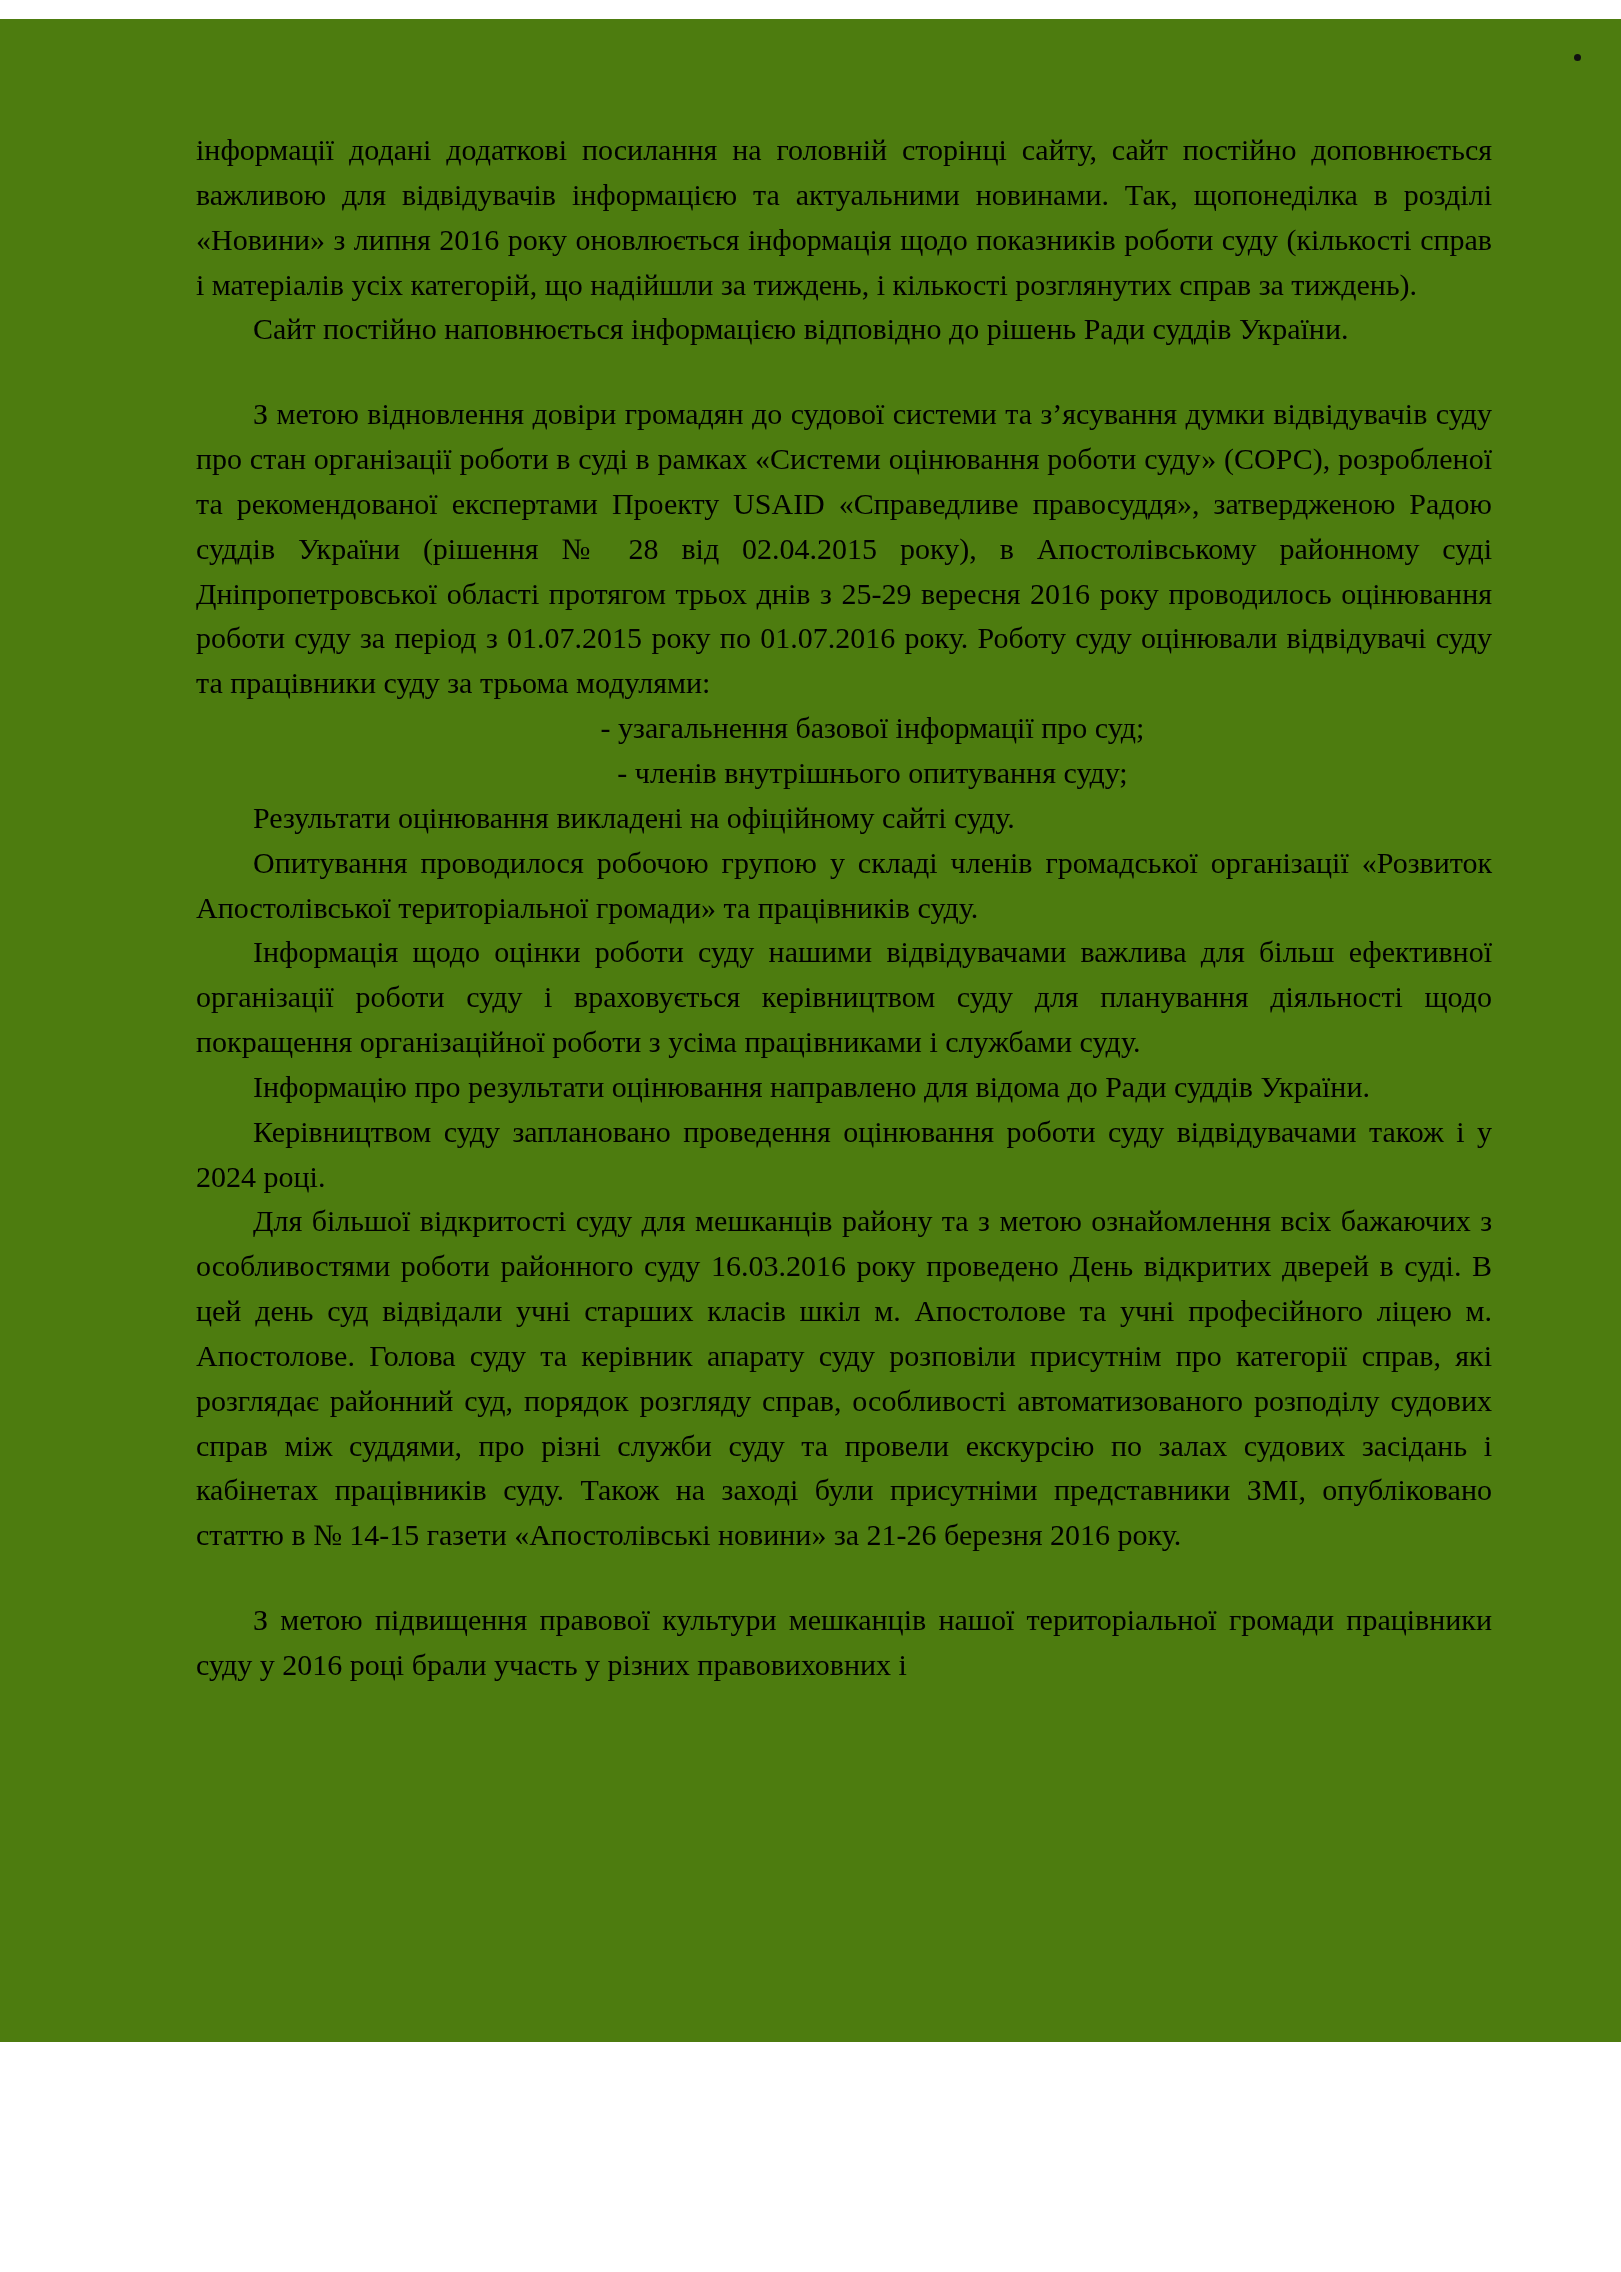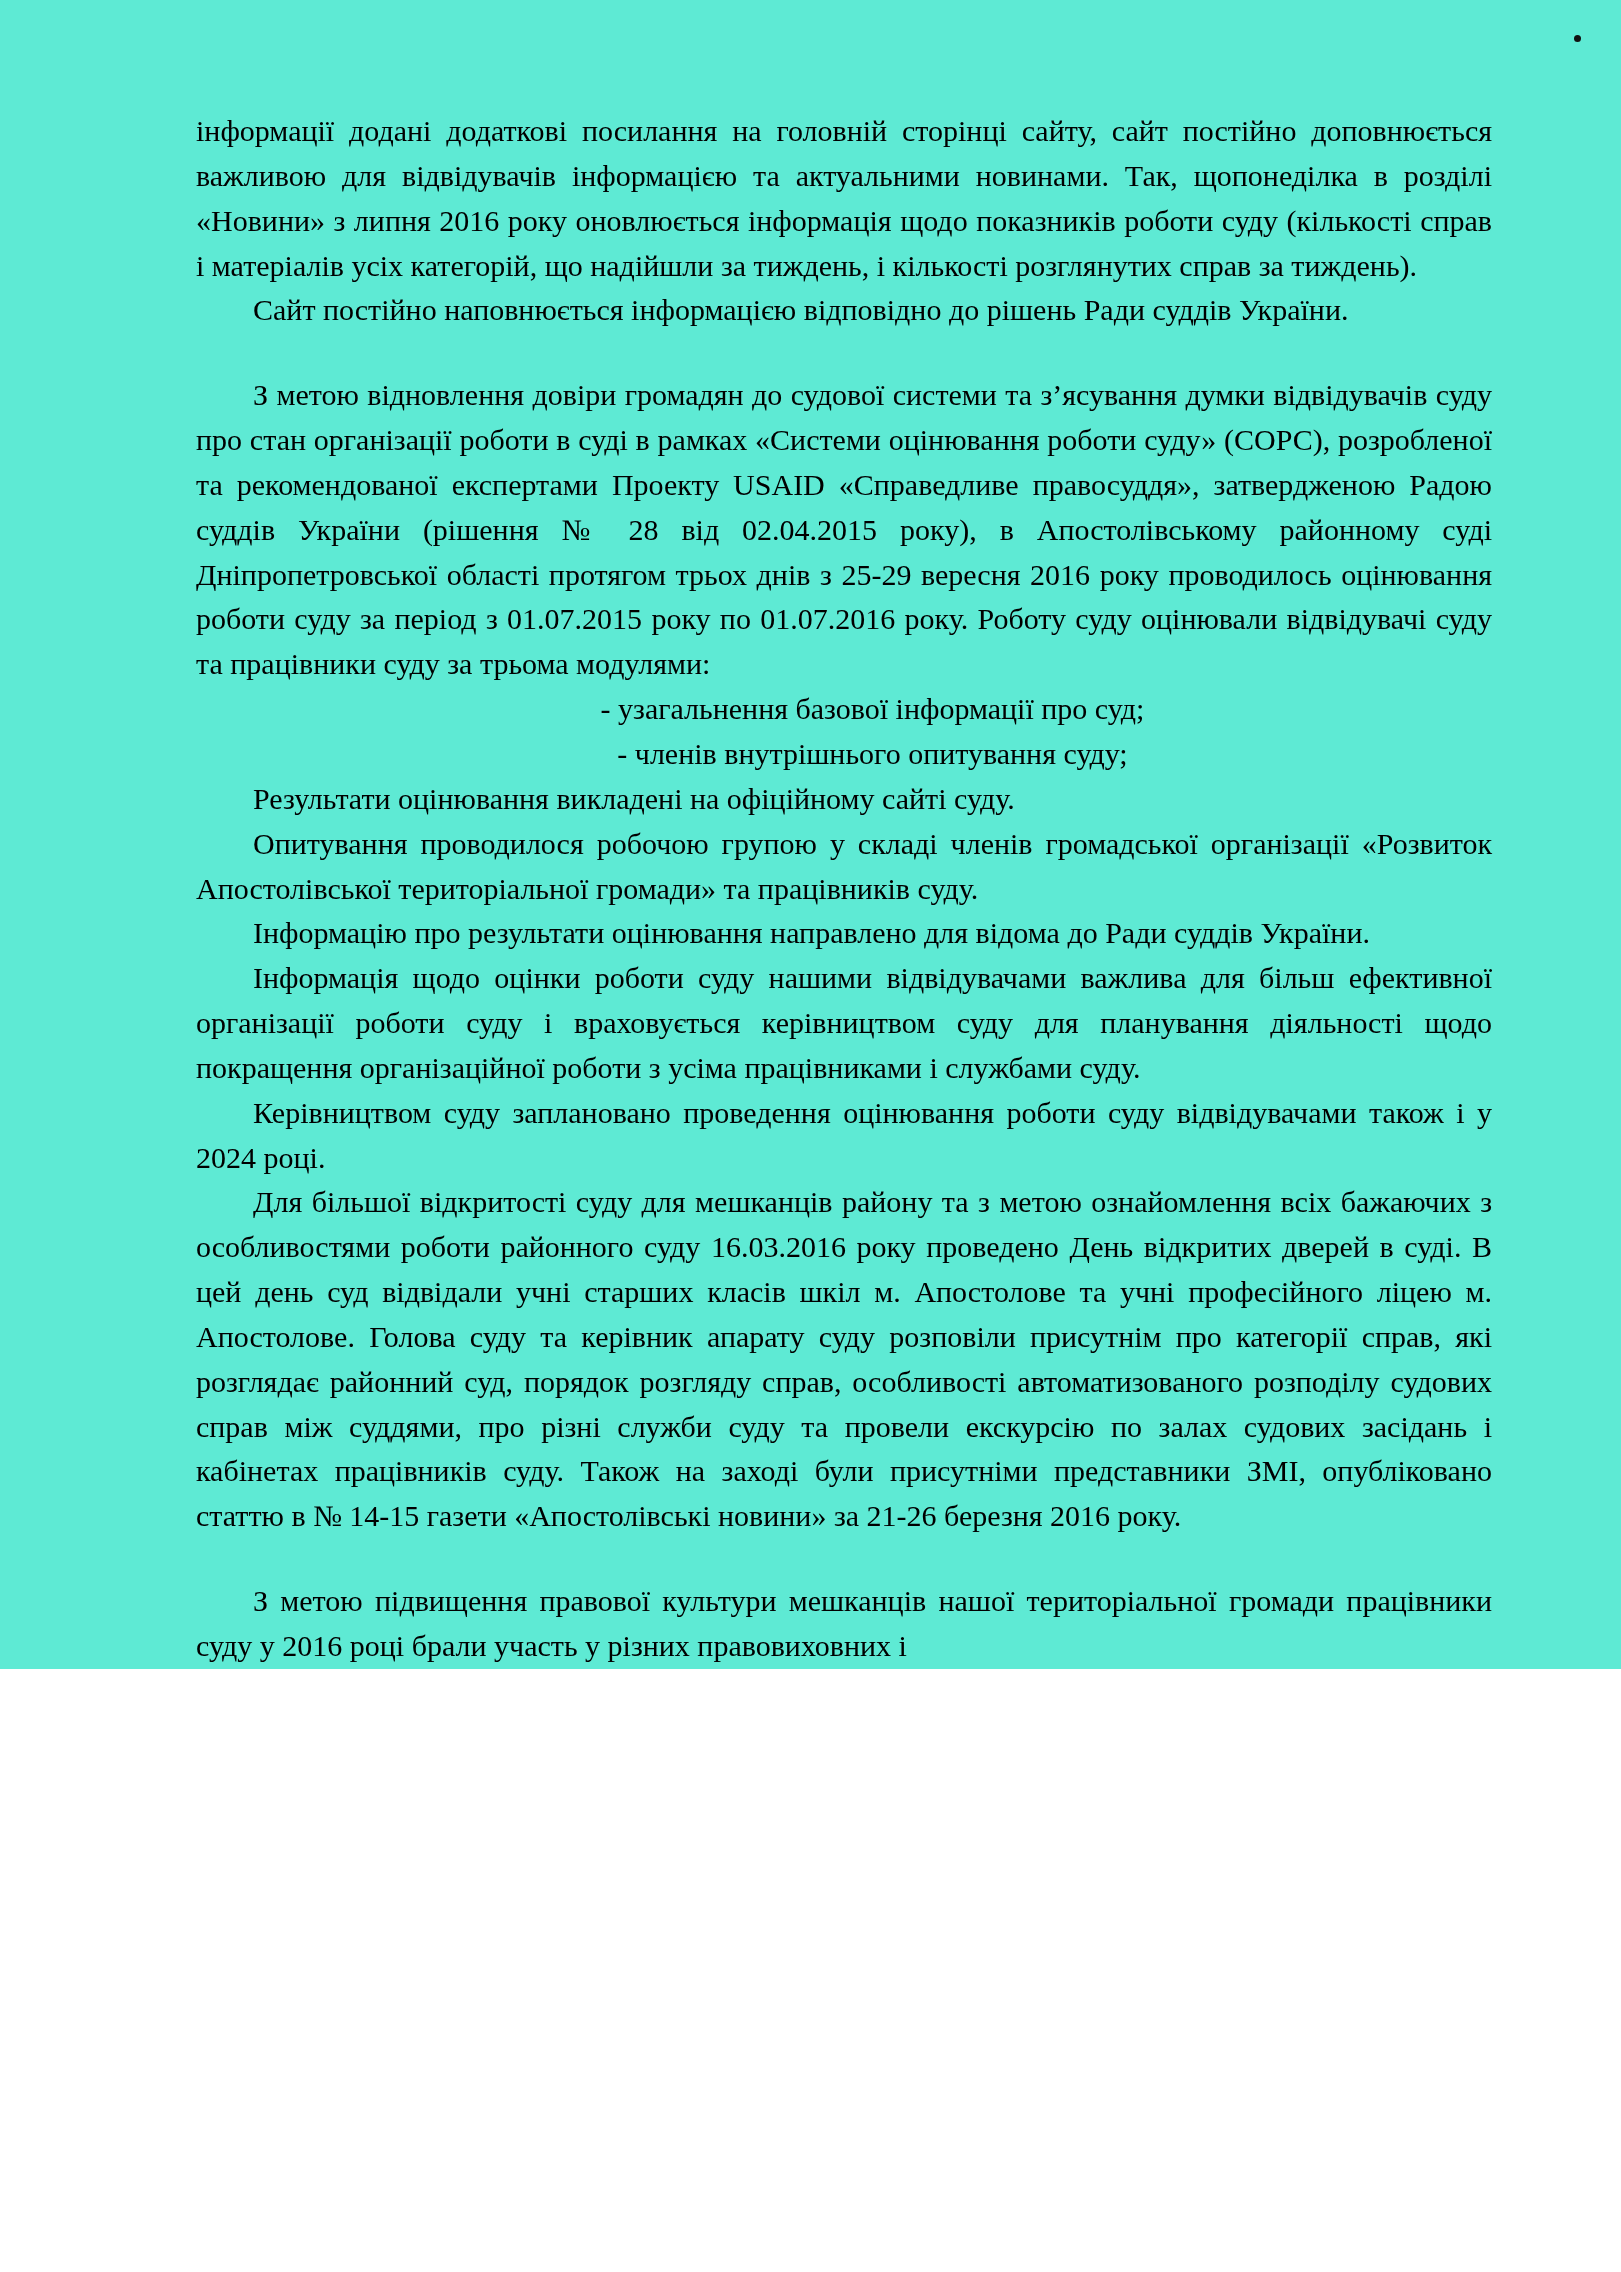--- a/index.html
+++ b/index.html
@@ -3,26 +3,27 @@
 <meta charset="utf-8">
 <style>
   html, body {
     margin: 0;
     padding: 0;
     background: #ffffff;
   }
   .page {
     position: relative;
     width: 1621px;
-    height: 1669px;
-    background: #5eead4;
+    height: 2023px;
+    background: #4d7c0f;
     box-sizing: border-box;
     padding: 109px 129px 77px 196px;
     font-family: "Liberation Serif", "DejaVu Serif", serif;
     color: #000000;
+    margin-top: 19px;
   }
   .dot-mark {
     position: absolute;
     top: 35px;
     right: 40px;
     width: 7px;
     height: 7px;
     background: #111;
     border-radius: 50%;
   }
@@ -69,23 +70,23 @@
 
     <p class="dash">- узагальнення базової інформації про суд;</p>
 
     <p class="dash">- членів внутрішнього опитування суду;</p>
 
 
     <p class="indent">Результати оцінювання викладені на офіційному сайті суду.</p>
 
     <p class="indent">Опитування проводилося робочою групою у складі членів громадської організації «Розвиток Апостолівської територіальної громади» та працівників суду.</p>
 
+    <p class="indent">Інформація щодо оцінки роботи суду нашими відвідувачами важлива для більш ефективної організації роботи суду і враховується керівництвом суду для планування діяльності щодо покращення організаційної роботи з усіма працівниками і службами суду.</p>
+
     <p class="indent">Інформацію про результати оцінювання направлено для відома до Ради суддів України.</p>
-
-    <p class="indent">Інформація щодо оцінки роботи суду нашими відвідувачами важлива для більш ефективної організації роботи суду і враховується керівництвом суду для планування діяльності щодо покращення організаційної роботи з усіма працівниками і службами суду.</p>
 
     <p class="indent">Керівництвом суду заплановано проведення оцінювання роботи суду відвідувачами також і у 2024 році.</p>
 
     <p class="indent">Для більшої відкритості суду для мешканців району та з метою ознайомлення всіх бажаючих з особливостями роботи районного суду 16.03.2016 року проведено День відкритих дверей в суді. В цей день суд відвідали учні старших класів шкіл м. Апостолове та учні професійного ліцею м. Апостолове. Голова суду та керівник апарату суду розповіли присутнім про категорії справ, які розглядає районний суд,      порядок розгляду справ, особливості автоматизованого розподілу судових справ між суддями, про різні служби суду та провели екскурсію по залах судових засідань і кабінетах працівників суду. Також на заході були присутніми представники ЗМІ, опубліковано статтю в № 14-15 газети «Апостолівські новини» за 21-26 березня 2016 року.</p>
 
     <div class="gap-med"></div>
 
     <p class="indent">З метою підвищення правової культури мешканців нашої територіальної громади працівники суду у 2016 році брали участь у різних правовиховних і</p>
 
   </div>

